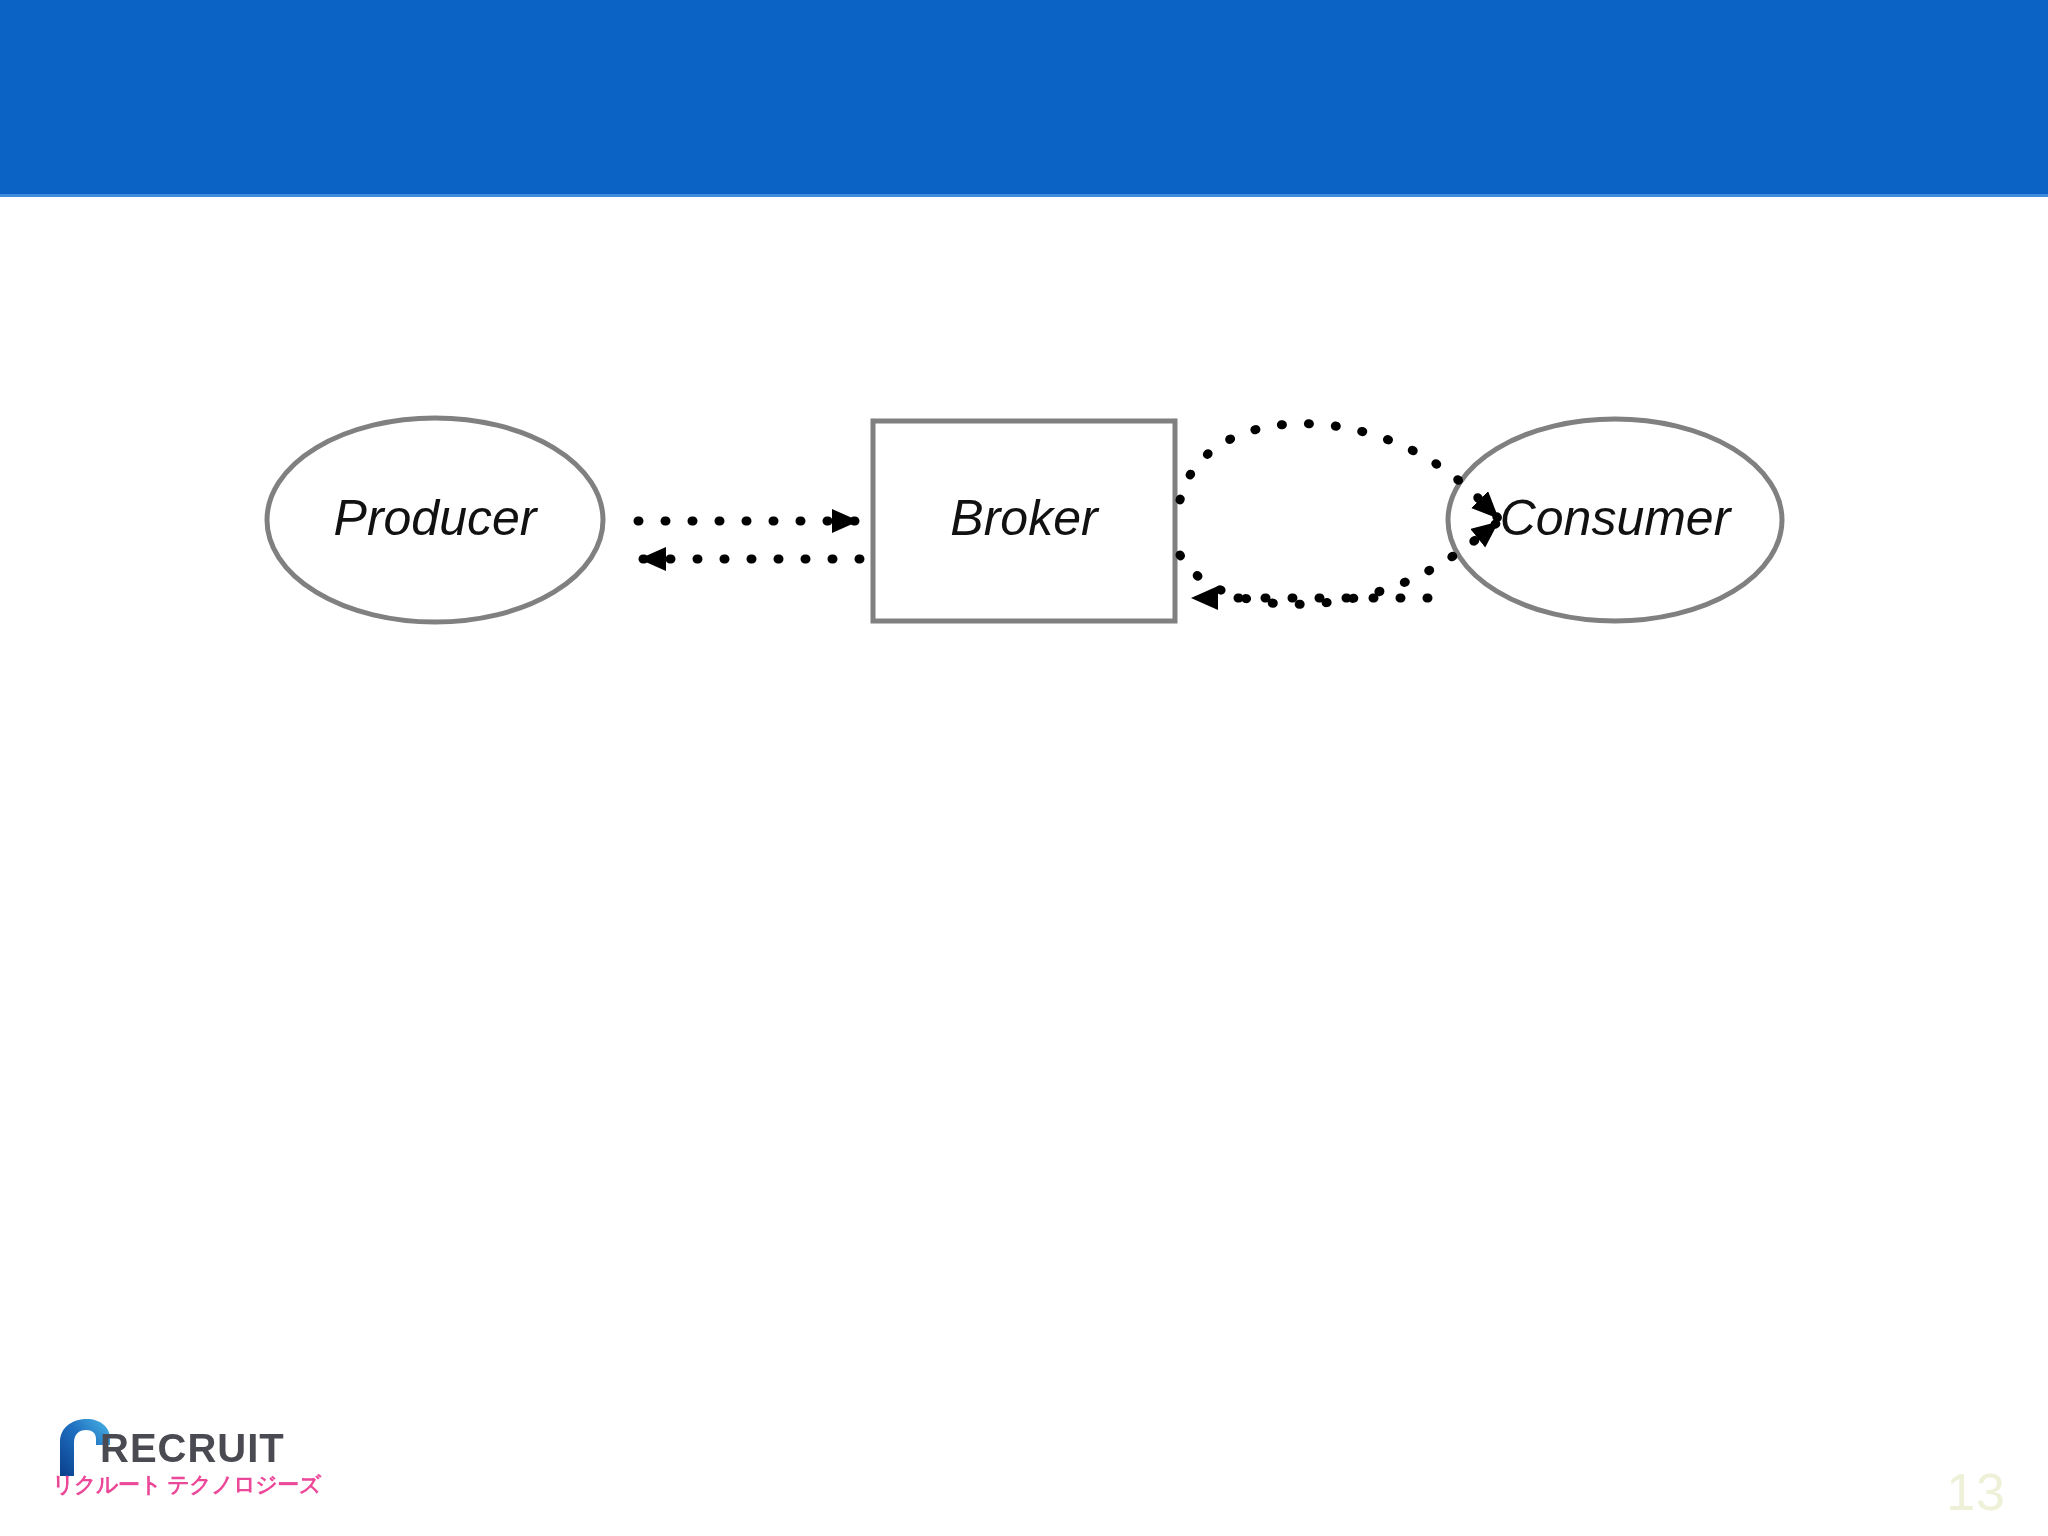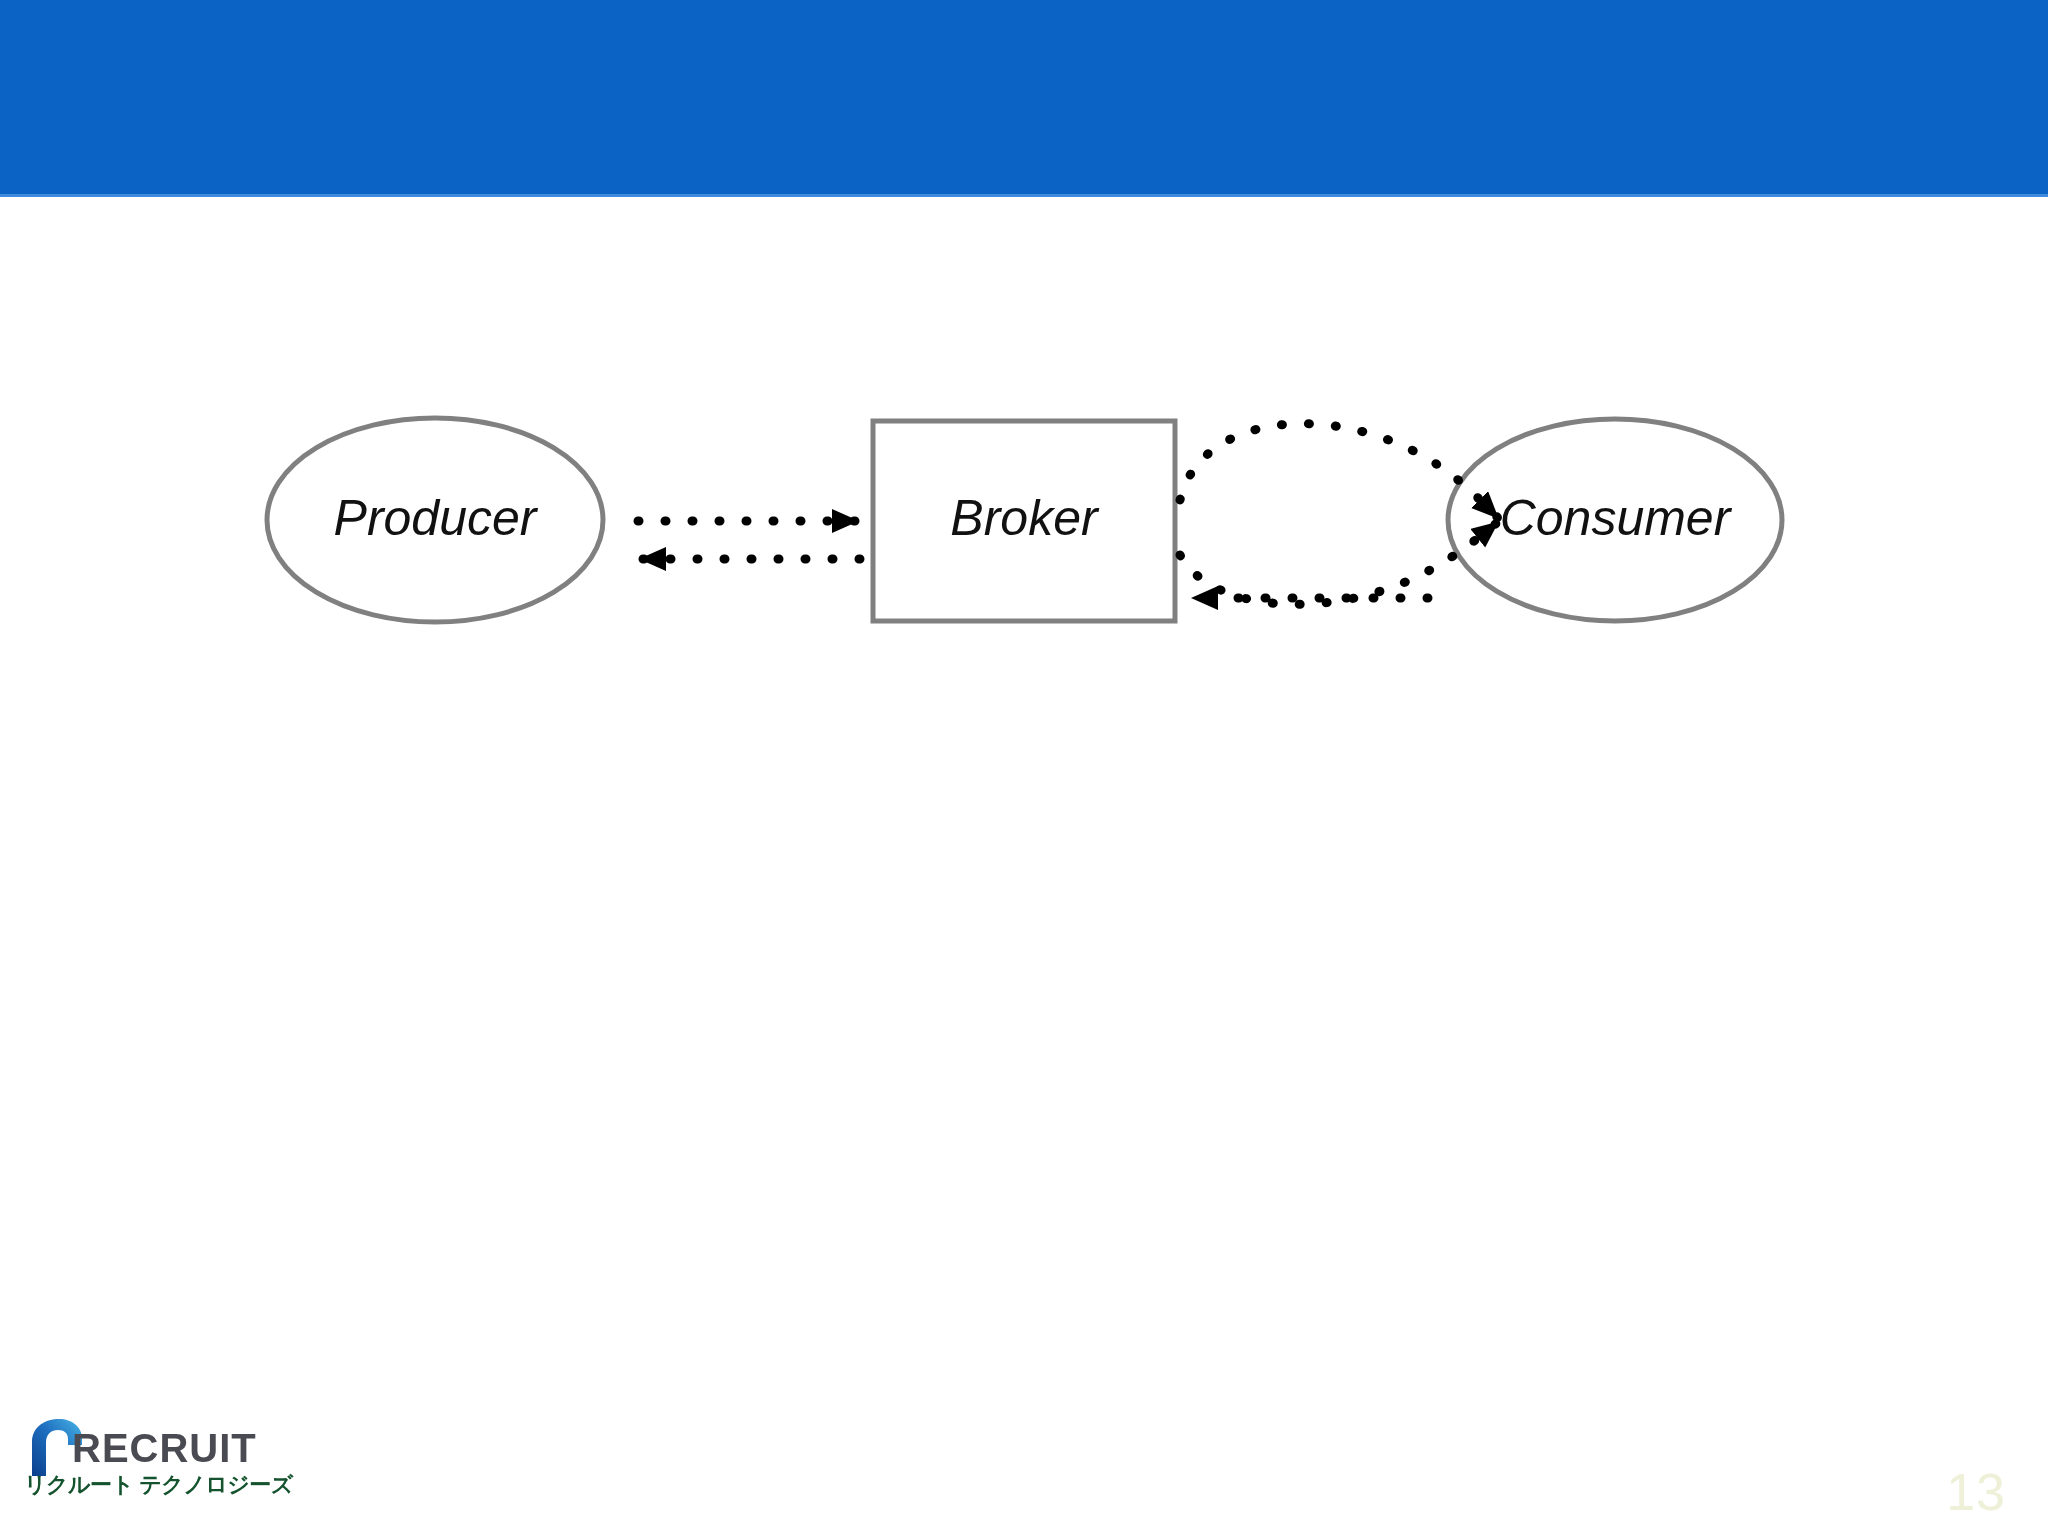--- a/index.html
+++ b/index.html
@@ -65,21 +65,21 @@
     font-family: "Liberation Sans", "DejaVu Sans", sans-serif;
     font-size: 50px;
     fill: #111111;
     text-anchor: middle;
     dominant-baseline: middle;
   }
 
   
   #logo {
     position: absolute;
-    left: 24px;
+    left: 52px;
     top: 1418px;
     width: 260px;
     height: 90px;
   }
   #logo-mark {
     position: absolute;
     left: 0px;
     top: 0px;
     width: 64px;
     height: 62px;
@@ -93,21 +93,21 @@
     letter-spacing: 1px;
     color: #4a4a52;
     white-space: nowrap;
   }
   #logo-subtitle {
     position: absolute;
     left: 0px;
     top: 52px;
     font-size: 22px;
     font-weight: bold;
-    color: #14532d;
+    color: #ec4899;
     letter-spacing: -0.5px;
     white-space: nowrap;
   }
   #page-number {
     position: absolute;
     right: 42px;
     bottom: 14px;
     font-size: 52px;
     color: #eef0d8;
     letter-spacing: 1px;

